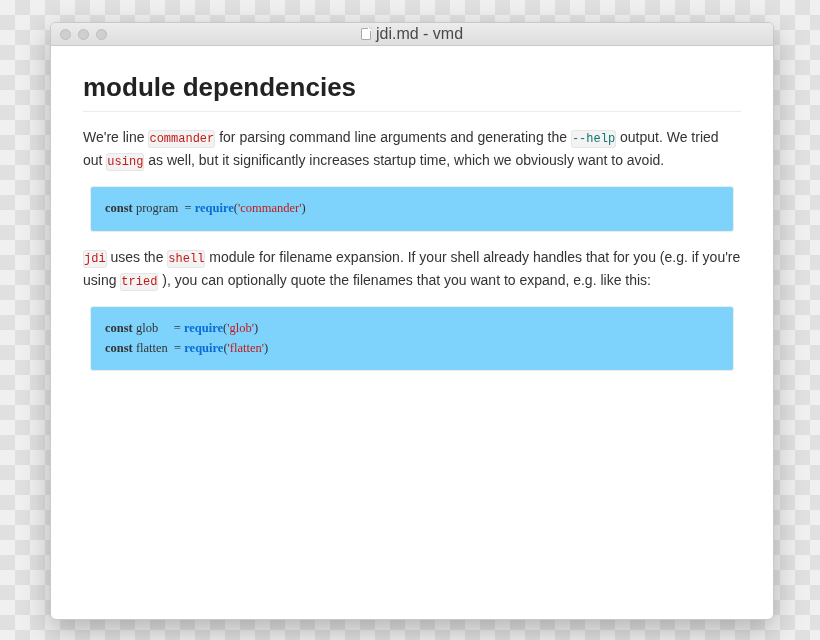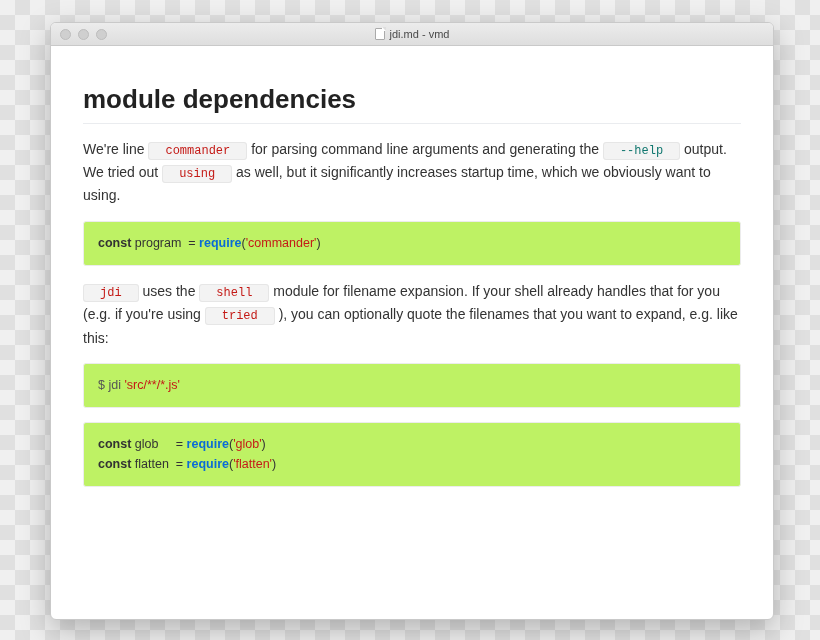--- a/index.html
+++ b/index.html
@@ -48,21 +48,21 @@
     height: 11px;
     border-radius: 50%;
     background: #cfcfcf;
     border: 0.5px solid #bdbdbd;
     box-sizing: border-box;
   }
   .title-center {
     position: absolute;
     left: 0; right: 0;
     text-align: center;
-    font-size: 11px;
+    font-size: 16px;
     color: #4a4a4a;
     pointer-events: none;
     display: flex;
     align-items: center;
     justify-content: center;
     gap: 5px;
   }
   .file-icon {
     width: 10px;
     height: 12px;
@@ -88,50 +88,50 @@
     border-top: 4px solid #dedede;
   }
   .content {
     padding: 20px 32px;
     overflow: hidden;
     color: #333;
   }
   h1.page-title {
     font-size: 26px;
     font-weight: 600;
-    margin: 18px 0 8px;
+    margin: 6px 0 8px;
     padding-bottom: 8px;
     border-bottom: 1px solid #eaecef;
     color: #222;
   }
   p.body-text {
     font-size: 14px;
     line-height: 1.6;
     margin: 14px 0;
     color: #333;
   }
   code.inline {
     font-family: "SFMono-Regular", Consolas, "Liberation Mono", Menlo, monospace;
     font-size: 12px;
     background: #f3f3f3;
     border: 1px solid #e6e6e6;
     border-radius: 3px;
-    padding: 1px 16px;
+    padding: 1px 0;
     color: #c41a16;
   }
   code.inline.grey { color: #0f766e; }
   pre.code-block {
-    background: #bef264;
+    background: #7dd3fc;
     border: 1px solid #ececec;
     border-radius: 3px;
     padding: 12px 14px;
-    font-family: Liberation Sans, sans-serif;
+    font-family: Liberation Serif, serif;
     font-size: 12.5px;
     line-height: 1.55;
-    margin: 14px 0;
+    margin: 14px 7px;
     white-space: pre;
     overflow-x: auto;
     color: #333;
   }
   .kw { color: #333; font-weight: 600; }
   .fn { color: #0a6bd6; font-weight: 600; }
   .str { color: #c41a16; }
   .prompt { color: #555; }
   .punct { color: #333; }
 </style>
@@ -156,35 +156,34 @@
 
     <h1 class="page-title">module dependencies</h1>
 
     <p class="body-text">
       <span>We're line </span>
       <code class="inline">commander</code>
       <span> for parsing command line arguments and generating the </span>
       <code class="inline grey">--help</code>
       <span> output. We tried out </span>
       <code class="inline">using</code>
-      <span> as well, but it significantly increases startup time, which we obviously want to using.</span>
+      <span> as well, but it significantly increases startup time, which we obviously want to avoid.</span>
     </p>
 
     <pre class="code-block"><span class="kw">const</span><span> program  = </span><span class="fn">require</span><span class="punct">(</span><span class="str">'commander'</span><span class="punct">)</span></pre>
 
 
 
     <p class="body-text">
       <code class="inline">jdi</code>
       <span> uses the </span>
       <code class="inline">shell</code>
       <span> module for filename expansion. If your shell already handles that for you (e.g. if you're using </span>
       <code class="inline">tried</code>
       <span> ), you can optionally quote the filenames that you want to expand, e.g. like this:</span>
     </p>
 
-    <pre class="code-block"><span class="prompt">$ jdi </span><span class="str">'src/**/*.js'</span></pre>
 
     <pre class="code-block"><span class="kw">const</span><span> glob     = </span><span class="fn">require</span><span class="punct">(</span><span class="str">'glob'</span><span class="punct">)</span>
 <span class="kw">const</span><span> flatten  = </span><span class="fn">require</span><span class="punct">(</span><span class="str">'flatten'</span><span class="punct">)</span></pre>
 
   </div>
 </div>
 
 </body></html>

